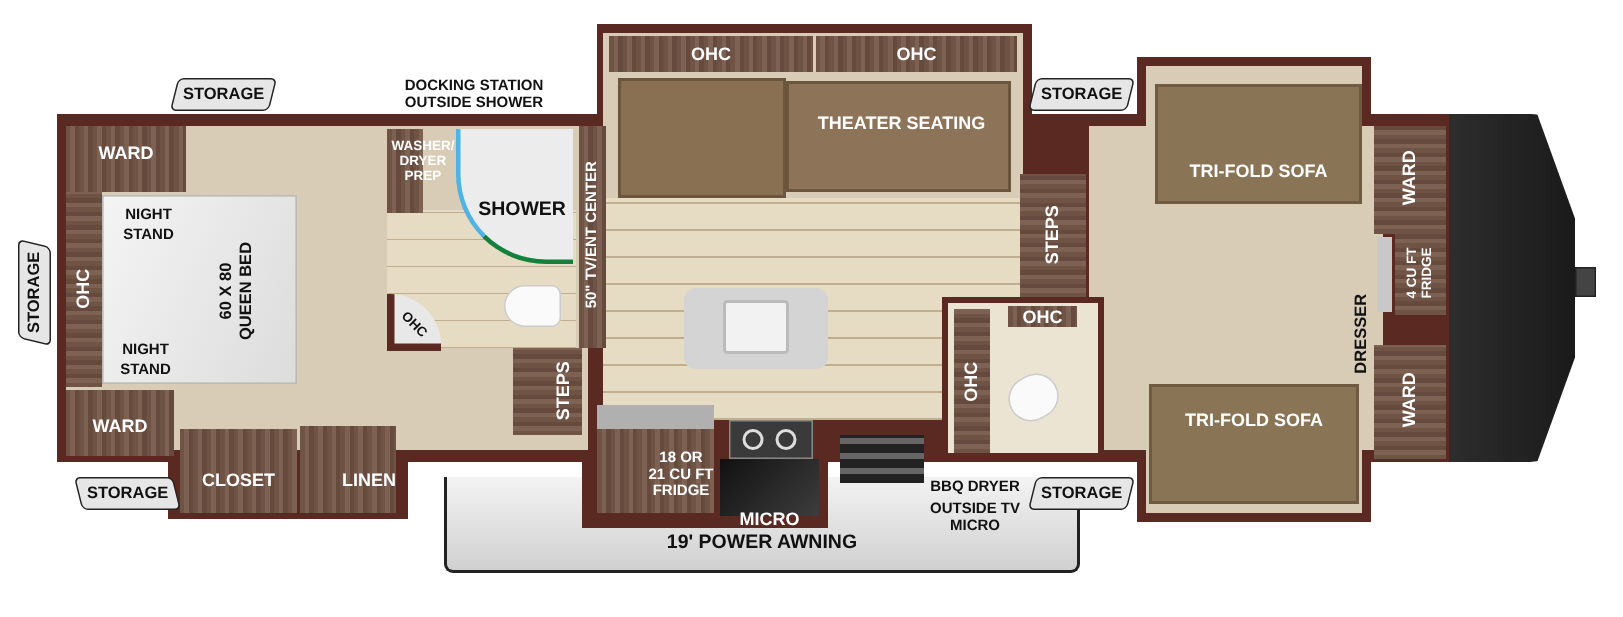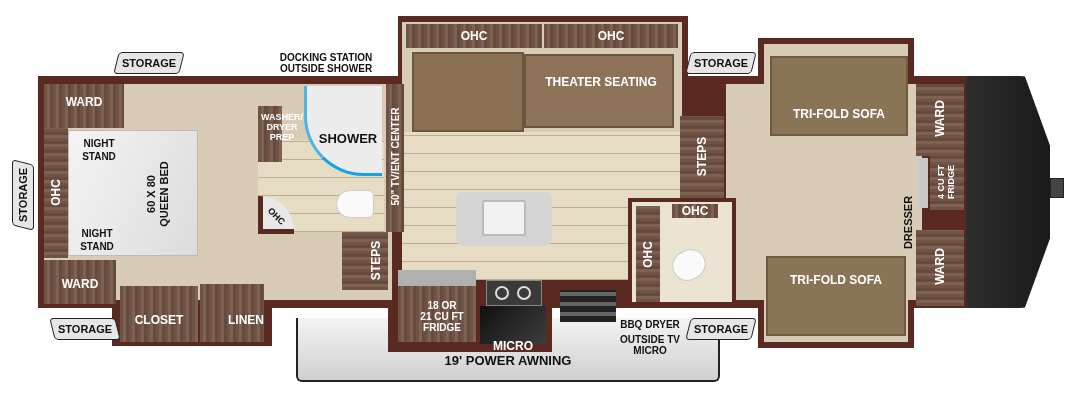--- a/index.html
+++ b/index.html
@@ -61,26 +61,26 @@
 <div class="abs wood" style="left:44px;top:260px;width:72px;height:44px;">
   <div class="lbl w" style="left:0;top:18px;width:72px;">WARD</div>
 </div>
 <div class="abs wood" style="left:120px;top:286px;width:78px;height:56px;">
   <div class="lbl w" style="left:0;top:28px;width:78px;">CLOSET</div>
 </div>
 <div class="abs wood" style="left:200px;top:284px;width:64px;height:58px;">
   <div class="lbl w" style="left:0;top:30px;width:64px;text-align:right;">LINEN</div>
 </div>
 
-<div class="abs wood" style="left:258px;top:86px;width:24px;height:56px;margin-top:20px;">
+<div class="abs wood" style="left:258px;top:86px;width:24px;height:56px;">
   <div class="lbl w" style="left:0;top:6px;width:48px;font-size:9px;line-height:10px;white-space:pre;">WASHER/
 DRYER
 PREP</div>
 </div>
-<div class="abs" style="left:304px;top:86px;width:78px;height:90px;background:#ececec;border-left:3px solid #4fb3e6;border-bottom:3px solid #0ea5e9;border-bottom-left-radius:60px;">
+<div class="abs" style="left:304px;top:86px;width:78px;height:90px;background:#ececec;border-left:3px solid #4fb3e6;border-bottom:3px solid #15803d;border-bottom-left-radius:60px;">
   <div class="lbl k" style="left:6px;top:46px;width:70px;font-size:13px;">SHOWER</div>
 </div>
 <div class="abs" style="left:336px;top:190px;width:38px;height:28px;background:#fafafa;border:1px solid #ccc;border-radius:14px 6px 6px 14px;"></div>
 <div class="abs" style="left:258px;top:196px;width:36px;height:38px;background:#e8e8e8;border-left:5px solid #5a2a22;border-bottom:5px solid #5a2a22;border-top-right-radius:34px;">
   <div class="lbl k" style="left:-2px;top:14px;width:30px;font-size:9px;transform:rotate(45deg);">OHC</div>
 </div>
 <div class="abs woodv" style="left:342px;top:232px;width:46px;height:58px;">
   <div class="lbl w vert" style="left:4px;top:22px;width:60px;">STEPS</div>
 </div>
 
@@ -98,21 +98,21 @@
 <div class="abs" style="left:524px;top:54px;width:150px;height:74px;background:#8d7458;border:2px solid #6a553d;">
   <div class="lbl w" style="left:0;top:20px;width:150px;">THEATER SEATING</div>
 </div>
 
 <div class="abs" style="left:456px;top:192px;width:96px;height:54px;background:#d4d4d4;border-radius:8px;">
   <div class="abs" style="left:26px;top:8px;width:44px;height:36px;background:#f2f2f2;border:2px solid #bbb;border-radius:3px;"></div>
 </div>
 
 <div class="abs wood" style="left:398px;top:286px;width:78px;height:56px;">
   <div class="abs" style="left:0;top:-16px;width:78px;height:16px;background:#b0b0b0;"></div>
-  <div class="lbl w" style="left:0;top:14px;width:88px;font-size:10px;line-height:11px;white-space:pre;">18 OR
+  <div class="lbl w" style="left:12px;top:14px;width:88px;font-size:10px;line-height:11px;white-space:pre;">18 OR
 21 CU FT
 FRIDGE</div>
 </div>
 <div class="abs" style="left:486px;top:280px;width:56px;height:26px;background:#3a3a3a;border:1px solid #888;">
   <div class="abs" style="left:8px;top:5px;width:14px;height:14px;border-radius:50%;border:2px solid #ddd;box-sizing:border-box;"></div>
   <div class="abs" style="left:30px;top:5px;width:14px;height:14px;border-radius:50%;border:2px solid #ddd;box-sizing:border-box;"></div>
 </div>
 <div class="abs" style="left:480px;top:306px;width:66px;height:38px;background:linear-gradient(135deg,#111,#3d3d3d);">
   <div class="lbl w" style="left:0;top:14px;width:66px;margin-top:20px;">MICRO</div>
 </div>
@@ -161,17 +161,17 @@
 <div class="abs storage" style="left:52px;top:318px;width:66px;height:22px;transform:skewX(14deg);">
     <span style="transform:skewX(-14deg);">STORAGE</span>
   </div>
 <div class="abs storage" style="left:688px;top:52px;width:66px;height:22px;transform:skewX(-14deg);">
     <span style="transform:skewX(14deg);">STORAGE</span>
   </div>
 <div class="abs storage" style="left:688px;top:318px;width:66px;height:22px;transform:skewX(-14deg);">
     <span style="transform:skewX(14deg);">STORAGE</span>
   </div>
 
-<div class="lbl k" style="left:266px;top:52px;width:120px;font-size:10px;line-height:11px;white-space:pre;">DOCKING STATION
+<div class="lbl k" style="left:256px;top:52px;width:120px;font-size:10px;line-height:11px;white-space:pre;">DOCKING STATION
 OUTSIDE SHOWER</div>
 <div class="lbl k" style="left:608px;top:318px;width:84px;font-size:10px;">BBQ DRYER</div>
 <div class="lbl k" style="left:612px;top:334px;width:76px;font-size:10px;line-height:11px;white-space:pre;">OUTSIDE TV
 MICRO</div>
 
 </body></html>

